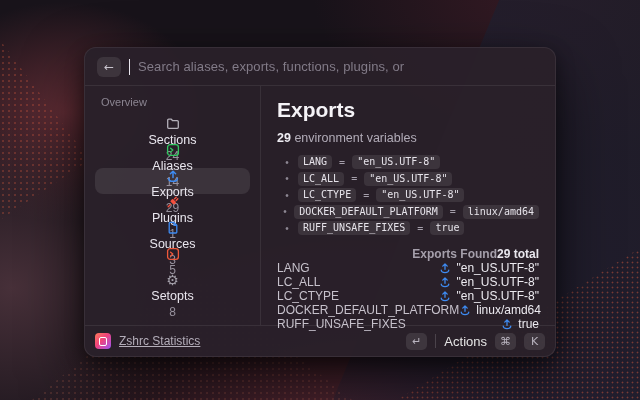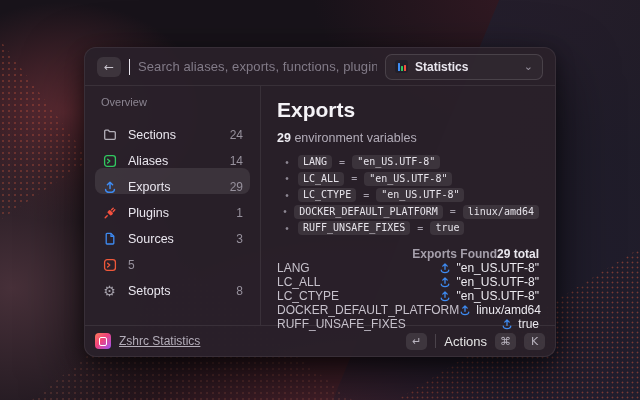--- a/index.html
+++ b/index.html
@@ -44,22 +44,22 @@
   .chart-ic .b1{height:8px;background:#3e8bf2;}
   .chart-ic .b2{height:5px;background:#31c860;}
   .chart-ic .b3{height:6px;background:#f4503e;}
   .dd-label{font-size:12px;font-weight:600;color:#e9e6ee;flex:1;}
   .dd-chev{color:#9a94a1;font-size:11px;line-height:1;font-family:"DejaVu Sans",sans-serif;}
   
   .body{flex:1;display:flex;min-height:0;}
   .sidebar{width:176px;flex:0 0 176px;border-right:1px solid rgba(255,255,255,.08);
     padding:8px 10px;box-sizing:border-box;}
   .ov-header{font-size:11px;color:#8b8591;margin:2px 6px 8px;}
-  .s-item{display:flex;align-items:flex-end;gap:11px;height:26px;padding:0 7px;
-    border-radius:8px;cursor:pointer;}
+  .s-item{display:flex;align-items:center;gap:2px;height:26px;padding:0 7px;
+    border-radius:8px;cursor:pointer;flex-direction:column;}
   .s-item.selected{background:rgba(255,255,255,.09);}
   .s-ic{width:15px;height:15px;display:flex;align-items:center;justify-content:center;flex:0 0 15px;}
   .s-ic svg{display:block;}
   .gear-glyph{font-size:14px;line-height:1;color:#a39fa9;font-family:"DejaVu Sans",sans-serif;}
   .s-label{flex:1;font-size:12.5px;color:#e9e6ee;}
   .s-count{font-size:12px;color:#97919d;}
   
   .main{flex:1;padding:10px 16px 0;box-sizing:border-box;display:flex;flex-direction:column;min-width:0;}
   .m-title{font-size:21px;font-weight:700;color:#f5f3f7;margin:2px 0 0;}
   .m-sub{font-size:12.5px;color:#b2acb8;margin-top:9px;}
@@ -103,29 +103,20 @@
   <div class="wp wp-dots1"></div>
   <div class="wp wp-dots2"></div>
   <div class="wp wp-dots3"></div>
 
   <div class="window">
 
     <div class="searchbar">
       <button class="back-btn">←</button>
       <span class="caret"></span>
       <div class="search-ph">Search aliases, exports, functions, plugins, or</div>
-      <div class="dropdown">
-        <span class="chart-ic">
-          <i class="b1"></i>
-            <i class="b2"></i>
-            <i class="b3"></i>
-        </span>
-        <span class="dd-label">Statistics</span>
-        <span class="dd-chev">⌄</span>
-      </div>
     </div>
 
     <div class="body">
 
       <aside class="sidebar">
         <div class="ov-header">Overview</div>
 
         <div class="s-item">
           <span class="s-ic">
             <svg width="14" height="14" viewBox="0 0 14 14" fill="none" stroke="#b4b0b9" stroke-width="1.3" stroke-linejoin="round">

